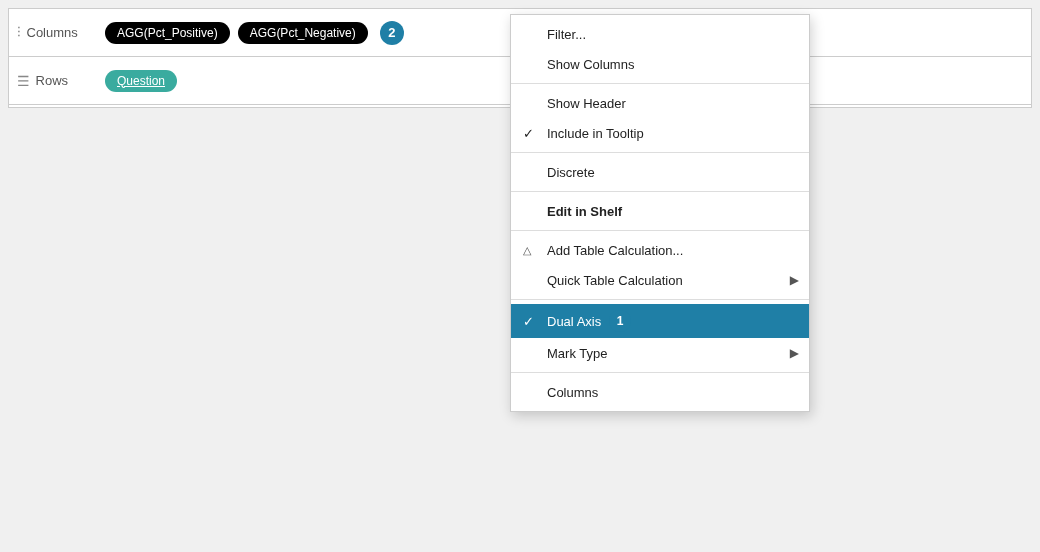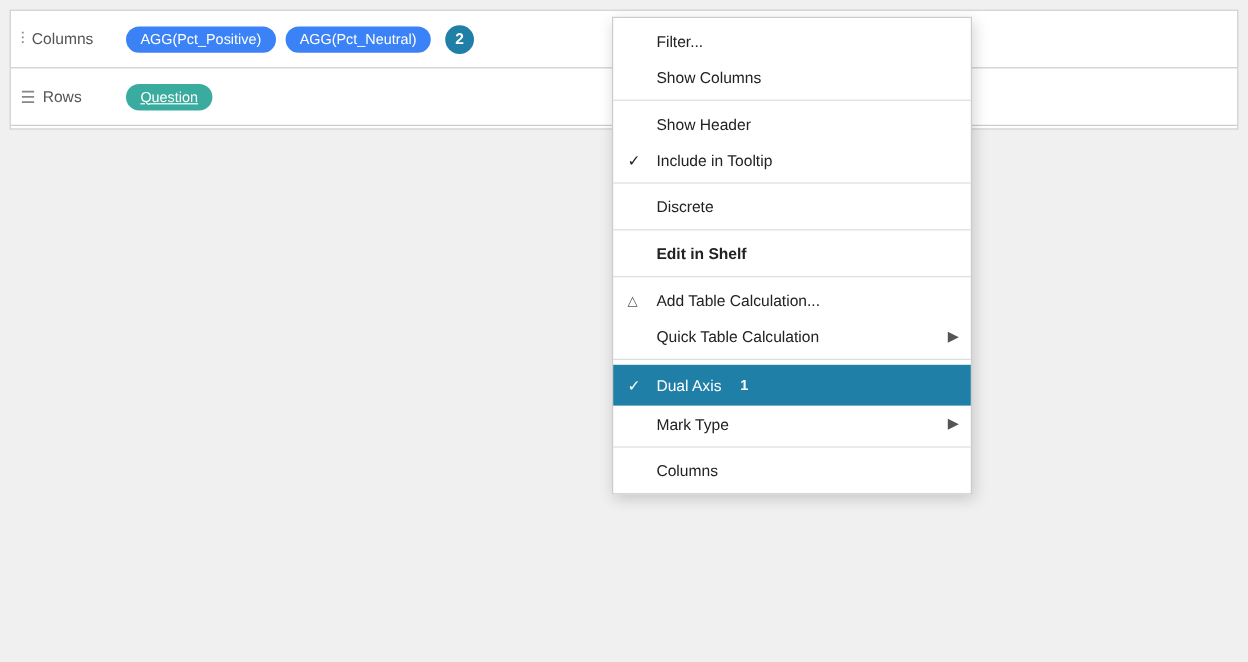--- a/index.html
+++ b/index.html
@@ -41,21 +41,21 @@
       align-items: center;
       gap: 6px;
     }
 
     .shelf-label .shelf-icon {
       color: #888;
       font-size: 14px;
     }
 
     .pill {
-      background: #3b82f6;
+      background: #000000;
       color: #fff;
       border-radius: 12px;
       padding: 4px 12px;
       font-size: 12px;
       cursor: pointer;
       white-space: nowrap;
     }
 
     .pill.question {
       background: #3aab9f;
@@ -168,21 +168,21 @@
 <body>
 
 <div class="shelf-area">
 
   <div class="shelf-row">
     <div class="shelf-label">
       <span class="shelf-icon">⫶</span>
       <span>Columns</span>
     </div>
     <div class="pill">AGG(Pct_Positive)</div>
-    <div class="pill">AGG(Pct_Neutral)</div>
+    <div class="pill">AGG(Pct_Negative)</div>
     <div class="badge-circle">2</div>
   </div>
 
   <div class="shelf-row">
     <div class="shelf-label">
       <span class="shelf-icon">☰</span>
       <span>Rows</span>
     </div>
     <div class="pill question">Question</div>
   </div>

